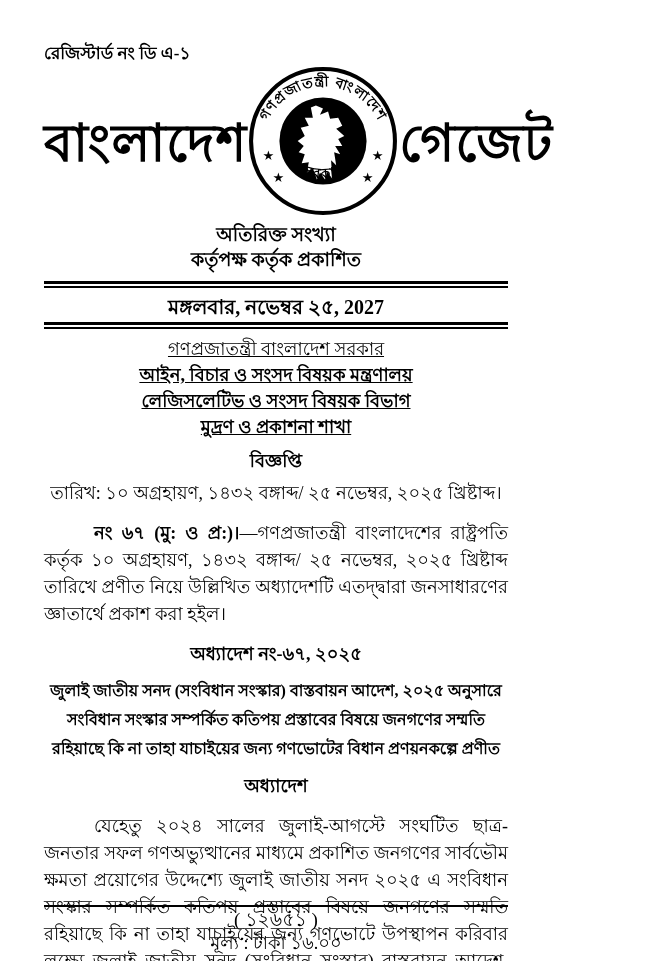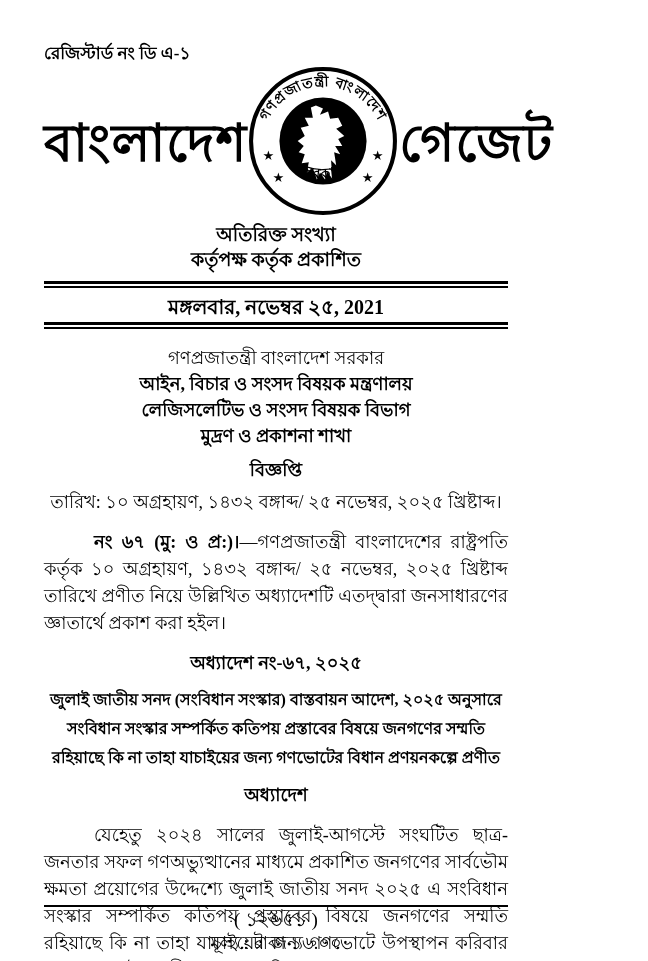--- a/index.html
+++ b/index.html
@@ -51,21 +51,21 @@
     border-top: 3px solid #000;
     border-bottom: 2px solid #000;
     height: 7px;
   }
   .date-bar {
     font-size: 20px; font-weight: bold;
     text-align: center;
     padding: 5px 0 1px 0;
     line-height: 28px;
   }
-  .agency { margin-top: 16px; text-align: center; }
+  .agency { margin-top: 7px; text-align: center; text-decoration: underline; }
   .agency .gov-line { font-size: 18px; line-height: 26px; }
   .agency .bold-line { font-size: 18px; font-weight: bold; line-height: 26px; }
   .notice-heading { margin-top: 9px; font-size: 18px; font-weight: bold; text-align: center; line-height: 25px; }
   .date-line { margin-top: 7px; font-size: 18px; text-align: center; line-height: 25px; }
   .para {
     margin-top: 14px;
     font-size: 18px;
     line-height: 27px;
     text-align: justify;
     text-indent: 50px;
@@ -120,21 +120,21 @@
       </svg>
     </div>
 
     <div class="mast-title">গেজেট</div>
   </div>
 
   <div class="issue-type">অতিরিক্ত সংখ্যা</div>
   <div class="published-by">কর্তৃপক্ষ কর্তৃক প্রকাশিত</div>
 
   <div class="double-rule"></div>
-  <div class="date-bar">মঙ্গলবার, নভেম্বর ২৫, 2021</div>
+  <div class="date-bar">মঙ্গলবার, নভেম্বর ২৫, 2027</div>
   <div class="double-rule" style="margin-top:0;"></div>
 
   <div class="agency">
     <div class="gov-line">গণপ্রজাতন্ত্রী বাংলাদেশ সরকার</div>
     <div class="bold-line">আইন, বিচার ও সংসদ বিষয়ক মন্ত্রণালয়</div>
     <div class="bold-line">লেজিসলেটিভ ও সংসদ বিষয়ক বিভাগ</div>
     <div class="bold-line">মুদ্রণ ও প্রকাশনা শাখা</div>
   </div>
 
   <div class="notice-heading">বিজ্ঞপ্তি</div>

